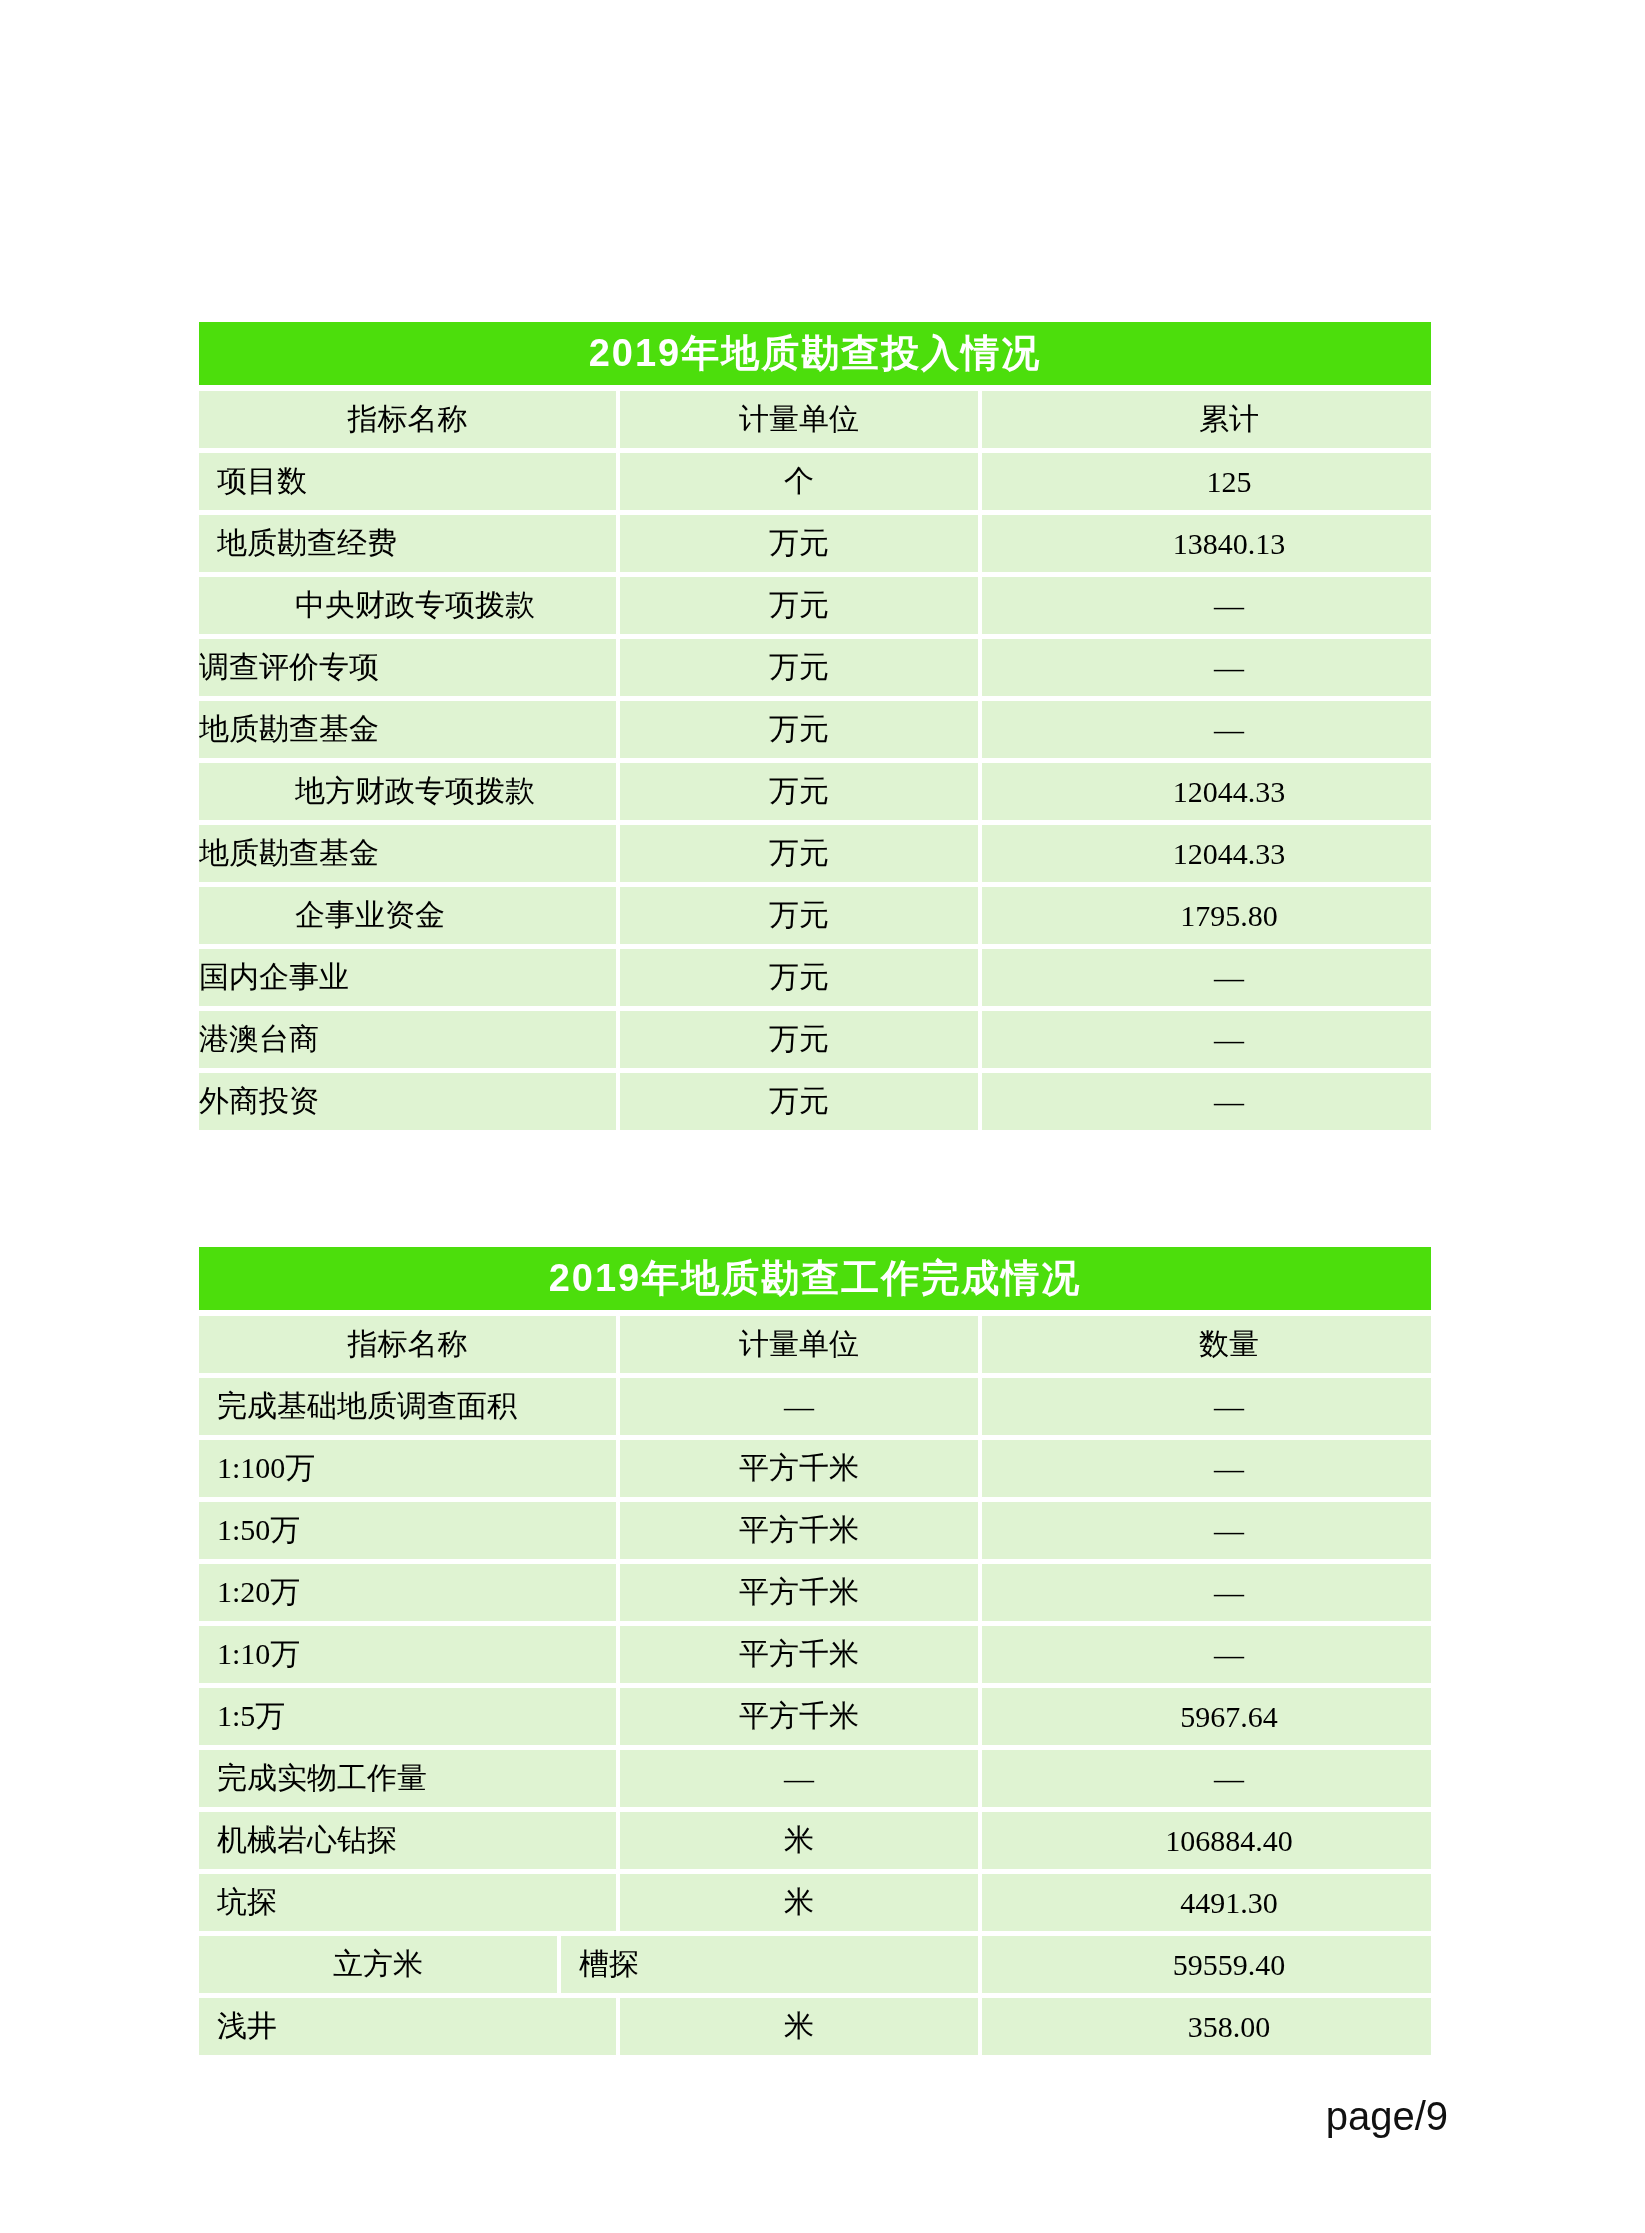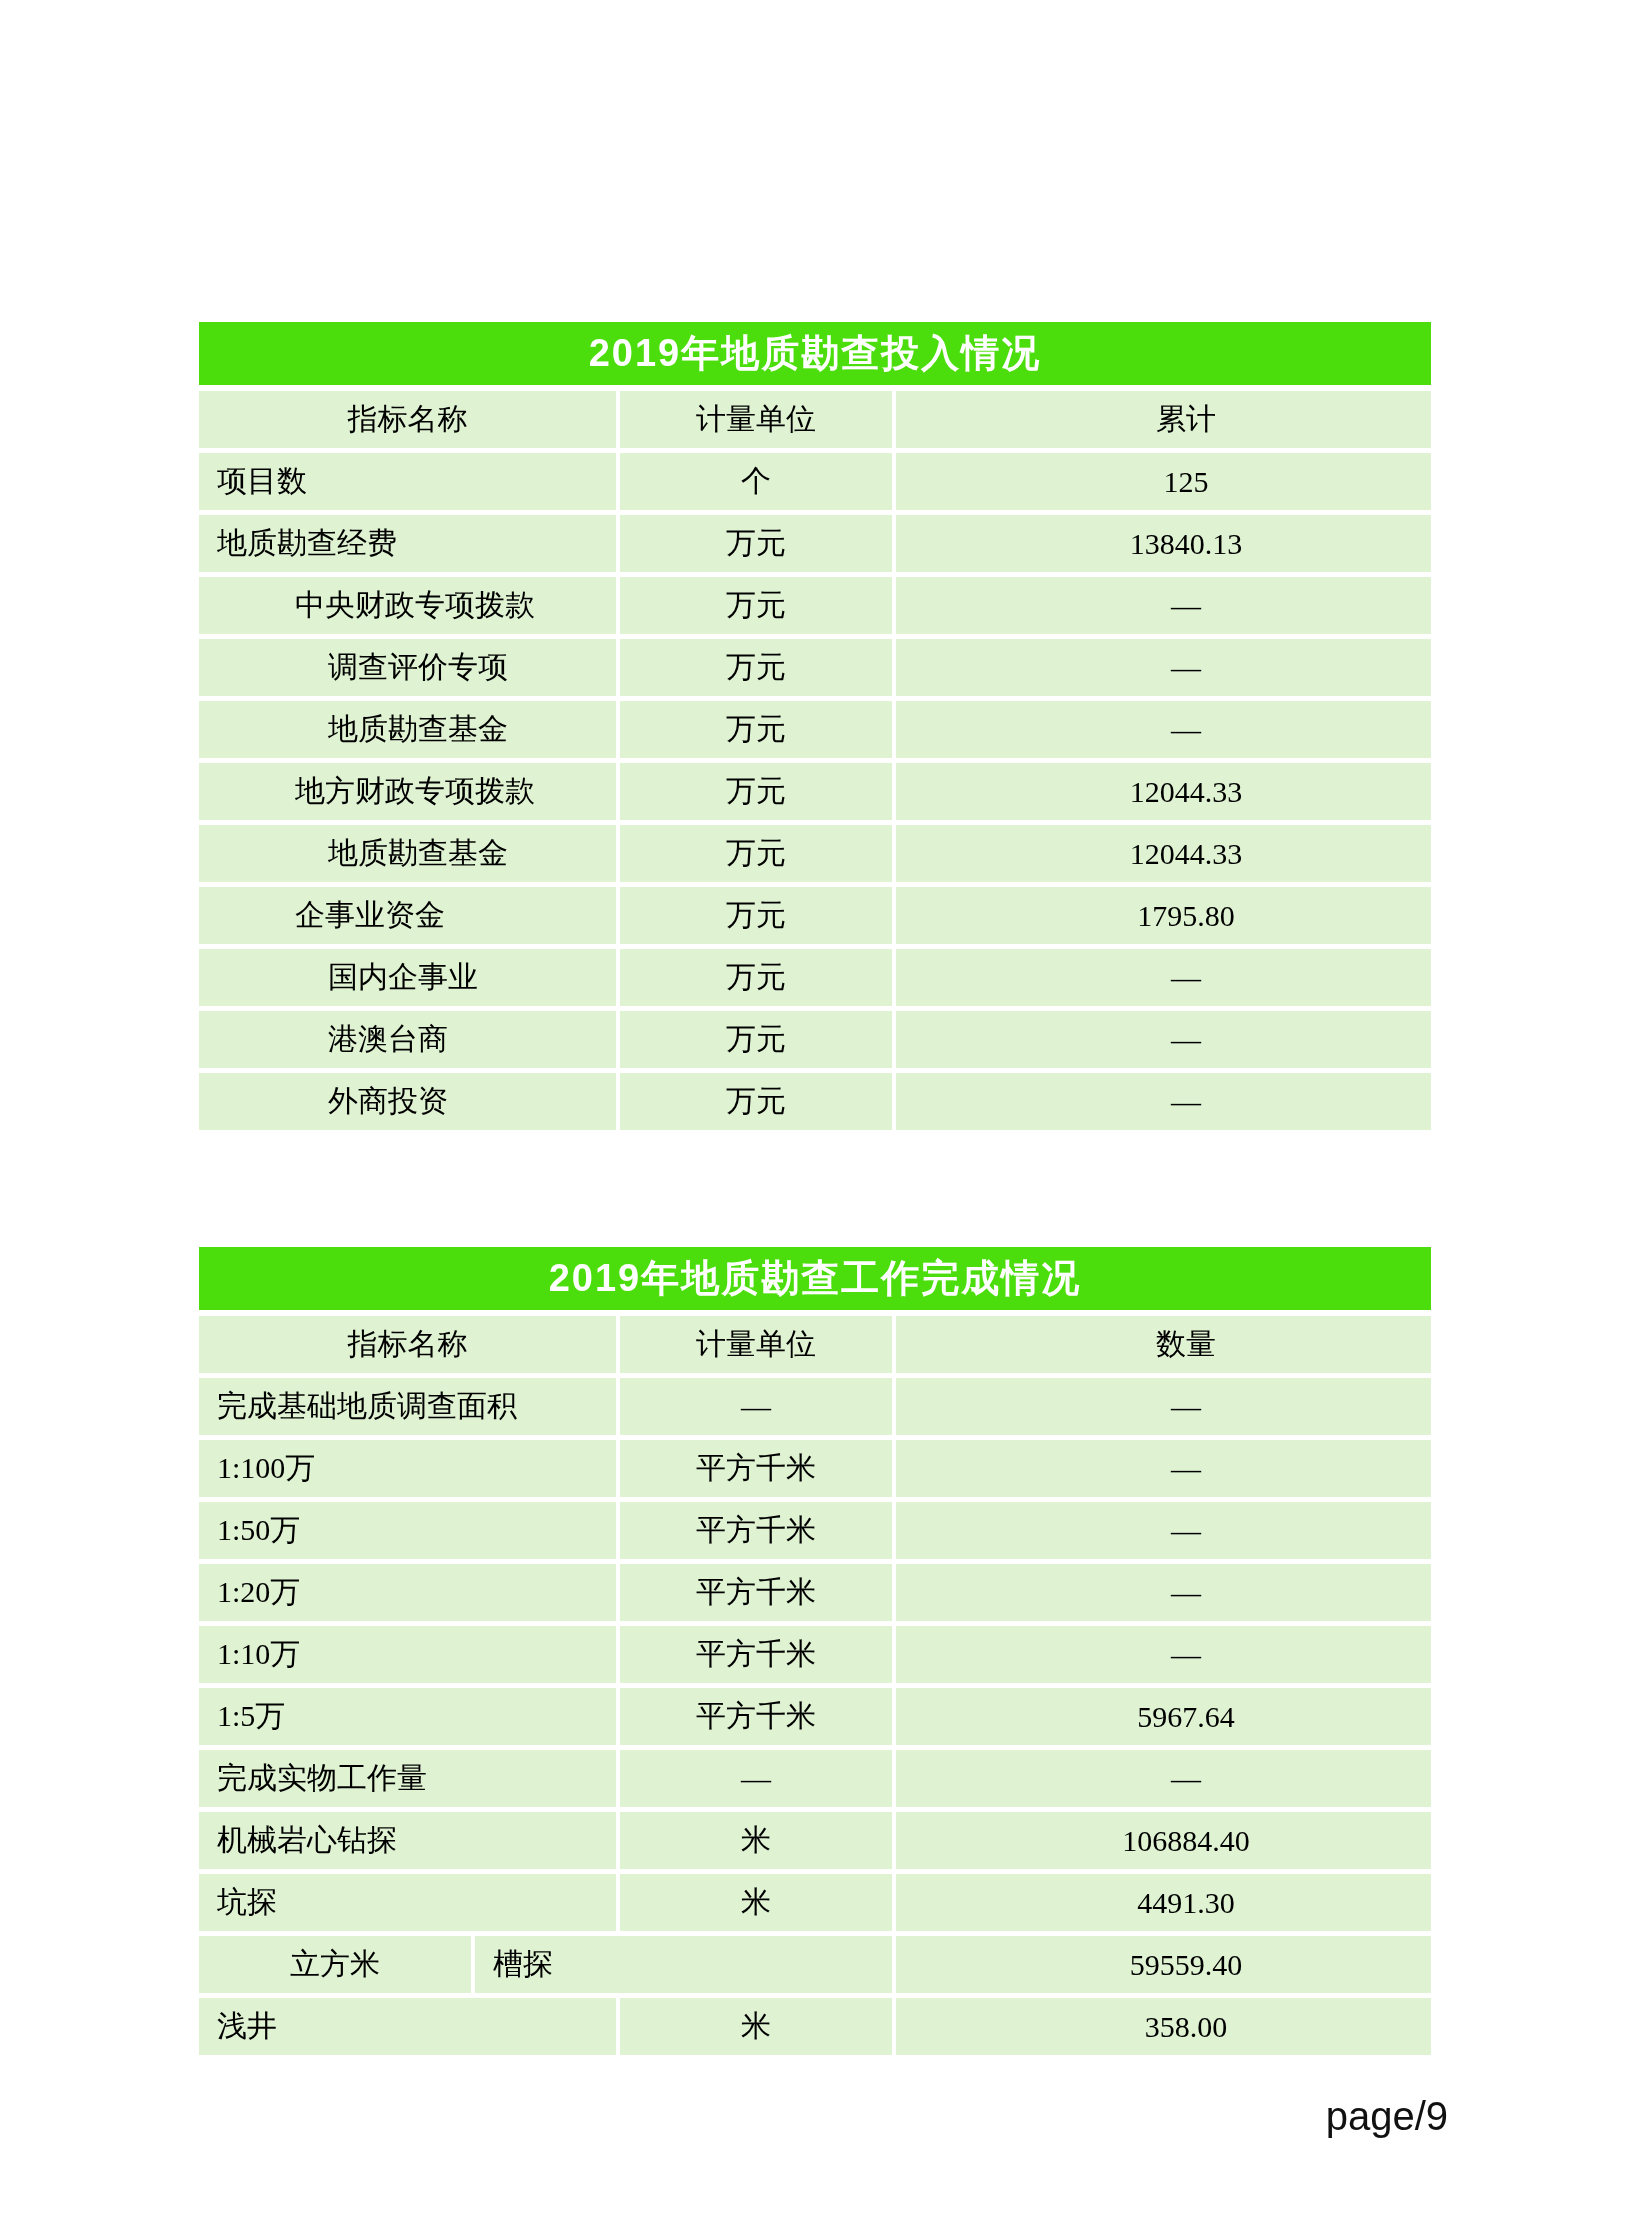--- a/index.html
+++ b/index.html
@@ -29,26 +29,26 @@
   }
 
   .row { display:flex; gap:4px; margin-bottom:5px; height:57px; }
   .cell {
     background:var(--cellbg,#DFF3D2);
     display:flex; align-items:center;
     font-size:30px;
     box-sizing:border-box;
   }
   .c1 { width:417px; justify-content:flex-start; }
-  .c2 { width:272px; justify-content:center; }
+  .c2 { width:358px; justify-content:center; }
   .c3 { flex:1; justify-content:center;padding-left:45px; }
   .hdr .c1 { justify-content:center; padding-left:0 !important; }
   .ind0 { padding-left:18px; }
   .ind1 { padding-left:96px; }
-  .ind2 { padding-left:129px; }
+  .ind2 { }
 
   .footer {
     position:absolute;
     top:2094px;
     right:198px;
     font-family:"Liberation Sans","DejaVu Sans",sans-serif;
     font-size:40px;
     color:#111;
   }
 </style>

